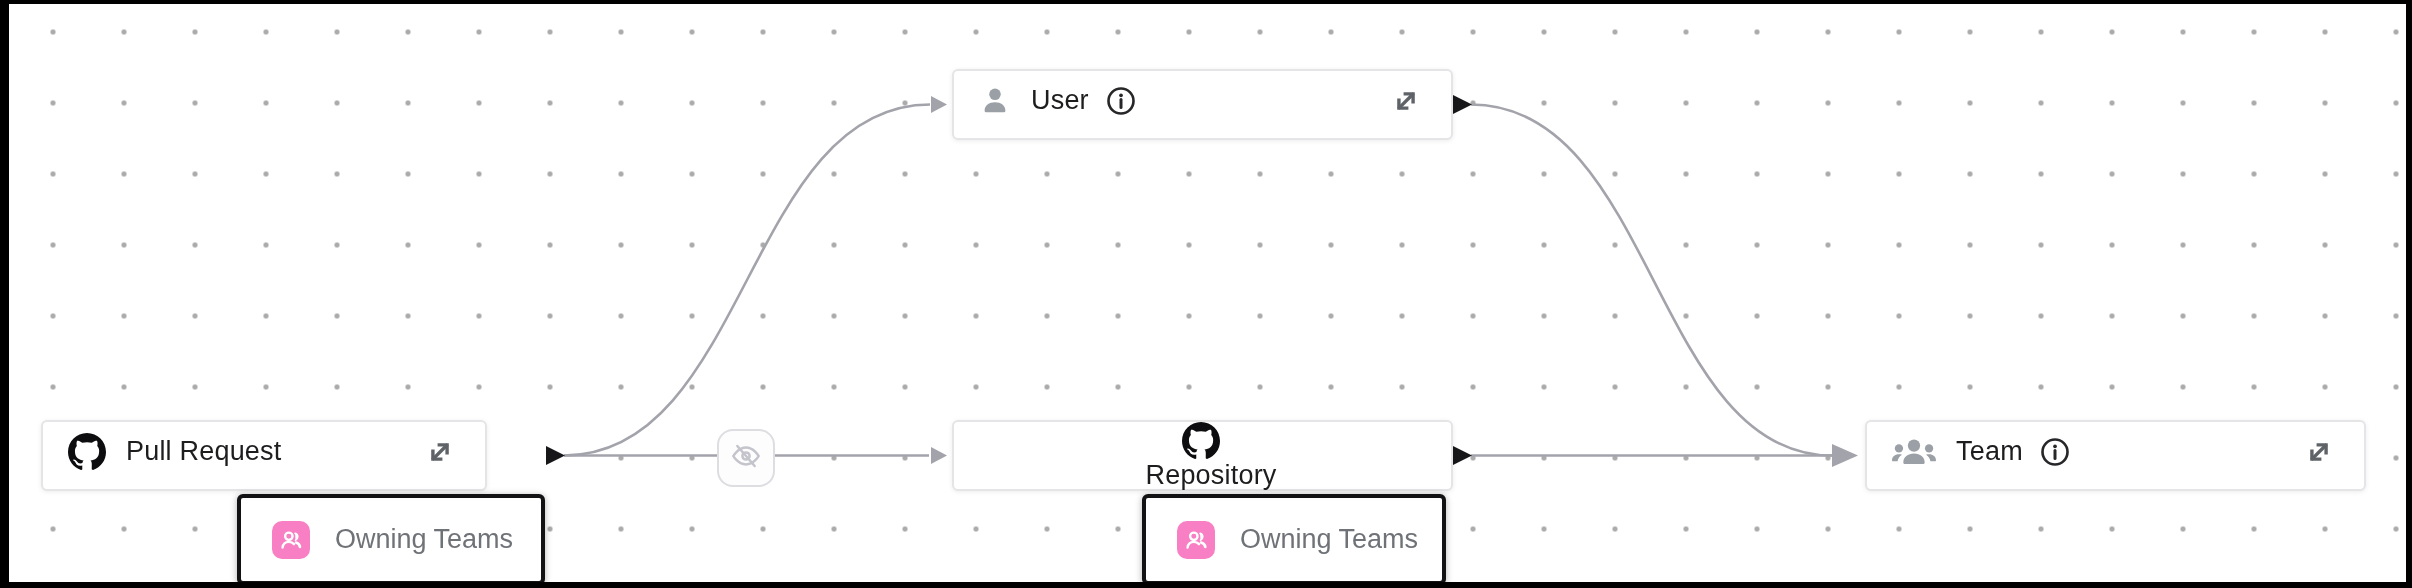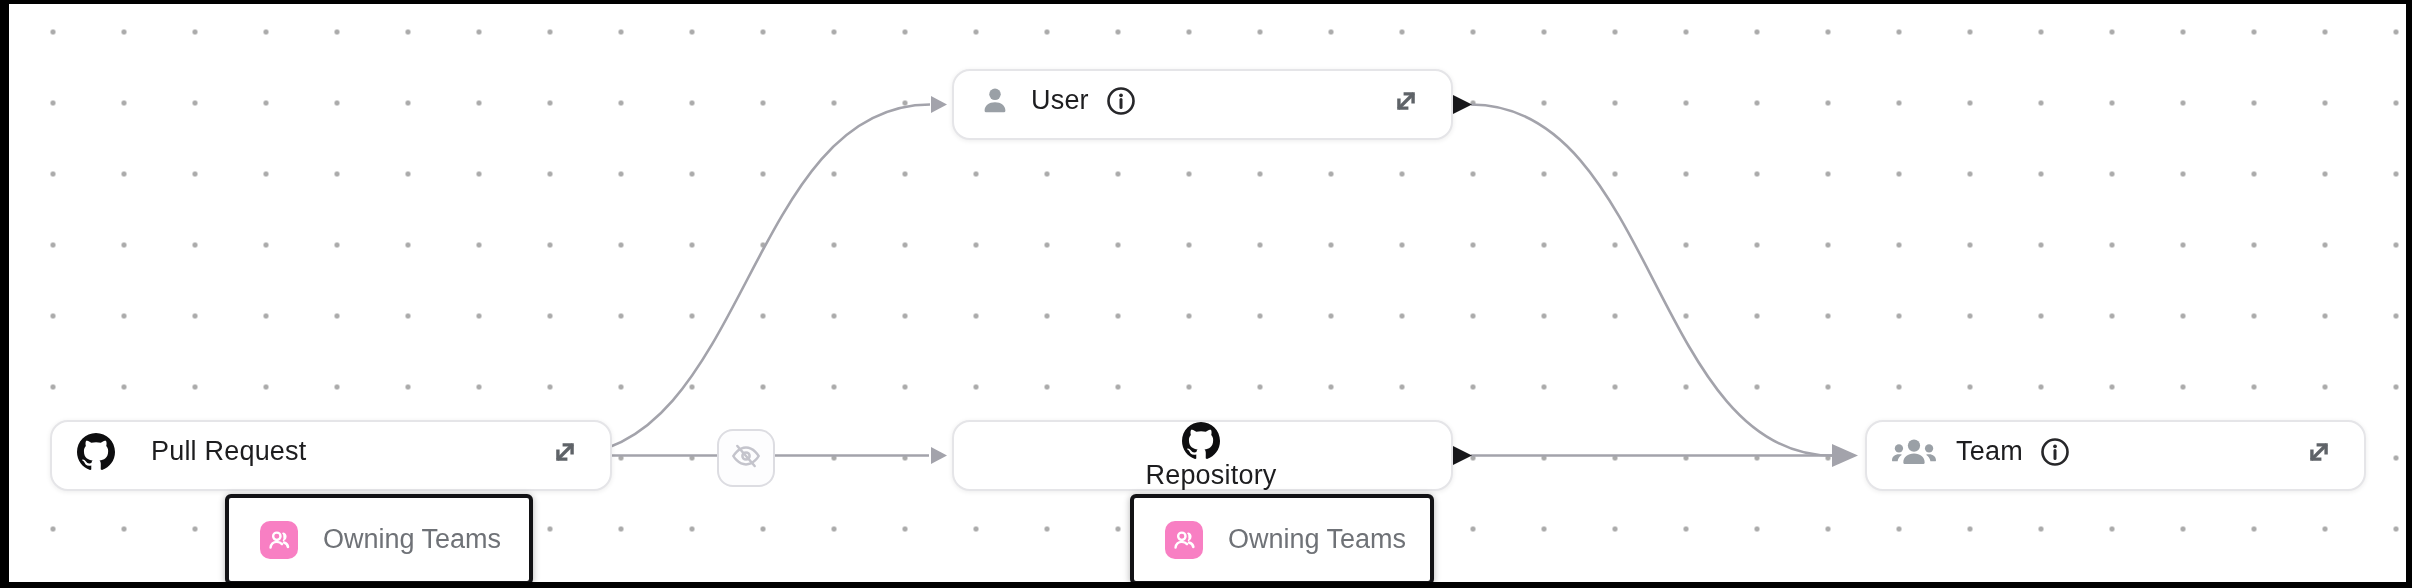--- a/index.html
+++ b/index.html
@@ -21,21 +21,21 @@
     overflow:hidden;
   }
   #edge-layer{position:absolute;top:0;left:0;}
   .edge{fill:none;stroke:var(--edge-gray,#a3a3ab);stroke-width:2.6px;}
   .out-arrow{fill:var(--port-black,#17171a);}
   .in-arrow{fill:var(--edge-gray,#a3a3ab);}
   .node{
     position:absolute;height:71px;
     background:#fff;
     border:2px solid var(--node-border,#e5e5e8);
-    border-radius:18px;
+    border-radius:6px;
     box-shadow:0 1px 5px rgba(0,0,0,0.08);
     display:flex;align-items:center;
     padding:0 28px 8px 25px;
     box-sizing:border-box;
     cursor:pointer;
   }
   .node-icon{display:flex;align-items:center;justify-content:center;flex:0 0 auto;}
   .node-label{
     font-size:27px;font-weight:500;
     color:var(--node-text,#1d1d1f);
@@ -46,20 +46,21 @@
   .rel-label{
     position:absolute;height:91px;
     background:#fff;
     border:4px solid var(--selection-black,#121215);
     border-radius:6px;
     box-shadow:0 1px 7px rgba(0,0,0,0.30);
     display:flex;align-items:center;
     padding:0 34px 0 31px;
     box-sizing:border-box;
     cursor:pointer;
+    margin-left:12px;
   }
   .rel-icon{
     width:38px;height:38px;border-radius:10px;
     background:var(--accent-pink,#f87fc3);
     display:flex;align-items:center;justify-content:center;flex:0 0 auto;
   }
   .rel-text{font-size:27px;color:var(--label-text,#6f7277);margin-left:25px;white-space:nowrap;}
   .edge-badge{
     position:absolute;width:54px;height:54px;
     left:708px;top:425px;
@@ -92,21 +93,21 @@
     <div class="edge-badge">
       <span>
         <svg width="32" height="32" viewBox="0 0 24 24" fill="none" stroke="#c4c4cc" stroke-width="1.9" stroke-linecap="round">
           <path d="M2.5 12s3.5-6.3 9.5-6.3S21.5 12 21.5 12s-3.5 6.3-9.5 6.3S2.5 12 2.5 12z"></path>
           <circle cx="12" cy="12" r="2.7"></circle>
           <line x1="5.5" y1="4.5" x2="18.5" y2="19.5"></line>
         </svg>
       </span>
     </div>
 
-    <div class="node" style="left:41px;top:416px;width:562px;gap:16px;">
+    <div class="node" style="left:32px;top:416px;width:446px;">
       <span class="node-icon">
         <svg width="38" height="38" viewBox="0 0 16 16" fill="#0d0d0f">
           <path d="M8 0C3.58 0 0 3.58 0 8c0 3.54 2.29 6.53 5.47 7.59.4.07.55-.17.55-.38 0-.19-.01-.82-.01-1.49-2.01.37-2.53-.49-2.69-.94-.09-.23-.48-.94-.82-1.13-.28-.15-.68-.52-.01-.53.63-.01 1.08.58 1.23.82.72 1.21 1.87.87 2.33.66.07-.52.28-.87.51-1.07-1.78-.2-3.64-.89-3.64-3.95 0-.87.31-1.59.82-2.15-.08-.2-.36-1.02.08-2.12 0 0 .67-.21 2.2.82.64-.18 1.32-.27 2-.27s1.36.09 2 .27c1.53-1.04 2.2-.82 2.2-.82.44 1.1.16 1.92.08 2.12.51.56.82 1.27.82 2.15 0 3.07-1.87 3.75-3.65 3.95.29.25.54.73.54 1.48 0 1.07-.01 1.93-.01 2.2 0 .21.15.46.55.38A8.01 8.01 0 0016 8c0-4.42-3.58-8-8-8z"></path>
         </svg>
       </span>
       <span class="node-label">Pull Request</span>
       <button class="expand-btn">
         <svg width="34" height="34" viewBox="0 0 24 24" fill="none" stroke="#5f6368" stroke-width="2.4" stroke-linecap="square">
           <line x1="7.5" y1="16.5" x2="16.5" y2="7.5"></line>
           <polyline points="11.5,7 17 7 17 12.5"></polyline>

